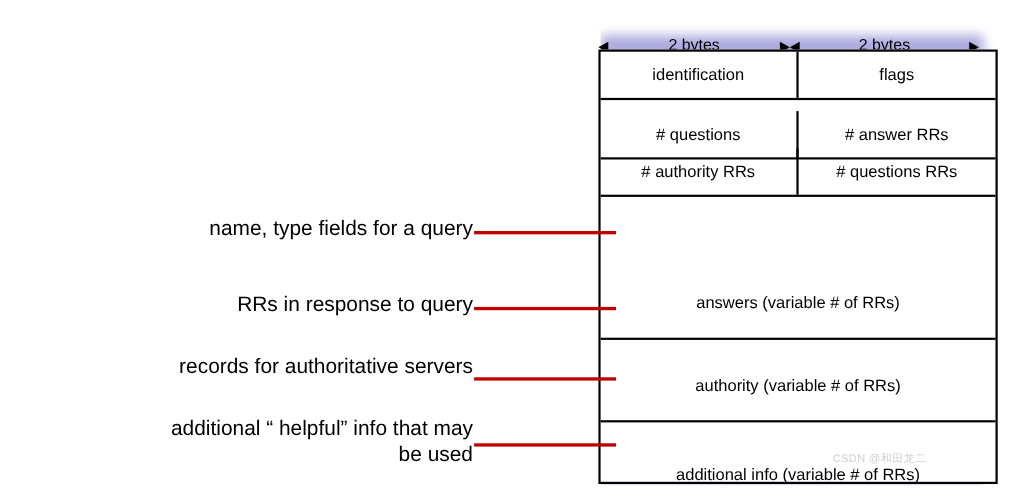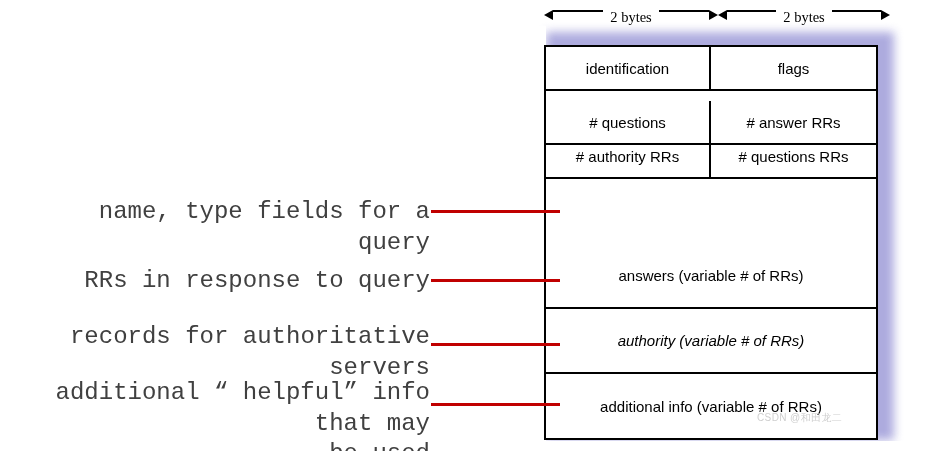--- a/index.html
+++ b/index.html
@@ -17,25 +17,24 @@
   }
 
   
   .abs { position: absolute; }
 
   
   #byte-ruler { left: 0; top: 0; width: 927px; height: 40px; }
 
   .ruler-group {
     position: absolute;
-    top: 10px;
+    top: 26px;
     height: 22px;
     display: flex;
-    align-items: flex-start;
-    font-family: Liberation Serif, serif;
+    align-items: flex-end;
   }
   .ruler-group.left  { left: 544px; width: 174px; }
   .ruler-group.right { left: 718px; width: 172px; }
 
   .ruler-line {
     flex: 1 1 auto;
     height: 2px;
     background: #000000;
     position: relative;
     top: 0px;
@@ -79,21 +78,21 @@
     top: 441px;
     width: 407px;
     height: 14px;
     background: #ffffff;
   }
 
   
   #dns-table {
     left: 544px;
     top: 45px;
-    width: 334px;
+    width: 363px;
     height: 395px;
     background: #ffffff;
     border: 2.5px solid #000000;
     box-sizing: border-box;
   }
   .trow {
     position: absolute;
     left: 0;
     width: 100%;
     box-sizing: border-box;
@@ -113,25 +112,25 @@
     white-space: nowrap;
     box-sizing: border-box;
   }
   .tcell.divider { border-right: 2.5px solid #000000; }
   .tcell.full { flex: 1 1 100%; }
 
   
   .annotation {
     position: absolute;
     text-align: right;
-    font-family: Liberation Mono, monospace;
-    font-size: 24px;
+    font-family: Liberation Sans, sans-serif;
+    font-size: 19px;
     line-height: 1.28;
     font-weight: 400;
-    color: #404040;
+    color: #000000;
     white-space: pre-line;
   }
 
   .leader {
     position: absolute;
     height: 2.5px;
     background: #c00000;
   }
 
   
@@ -187,25 +186,25 @@
   <div class="trow fixed border-bottom" style="top:88px;">
     <div class="tcell divider"># authority RRs</div>
     <div class="tcell"># questions RRs</div>
   </div>
 
 
   <div class="trow var border-bottom" style="top:197px;">
     <div class="tcell full">answers (variable # of RRs)</div>
   </div>
 
-  <div class="trow var border-bottom" style="top:262px;font-style:italic;">
+  <div class="trow var border-bottom" style="top:272px;">
     <div class="tcell full">authority (variable # of RRs)</div>
   </div>
 
-  <div class="trow var" style="top:327px;">
+  <div class="trow var" style="top:327px;align-items:flex-end;">
     <div class="tcell full">additional info (variable # of RRs)</div>
   </div>
 
 </div>
 
 <div class="annotation" style="left:40px; top:197px; width:390px;">name, type fields for a query</div>
 <div class="leader" style="left:431px; top:210px; width:129px;"></div>
 
 <div class="annotation" style="left:40px; top:266px; width:390px;">RRs in response to query</div>
 <div class="leader" style="left:431px; top:279px; width:129px;"></div>

